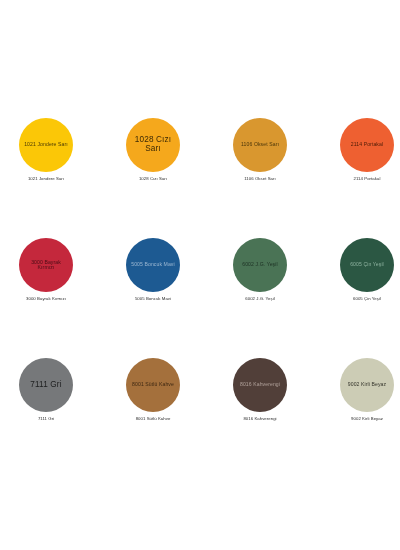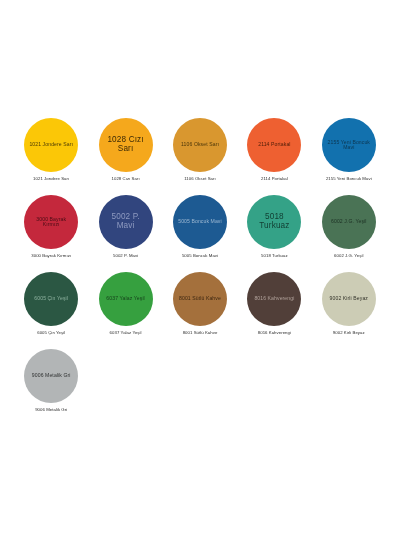--- a/index.html
+++ b/index.html
@@ -28,20 +28,21 @@
     height: 550px;
     background: #ffffff;
     box-sizing: border-box;
     padding: 116px 14px 0 14px;
   }
   .swatch-grid {
     display: grid;
     grid-template-columns: repeat(5, 1fr);
     grid-row-gap: 0px;
     grid-column-gap: 0px;
+    gap: 43px;
   }
   .swatch-cell {
     height: 77px;
     display: flex;
     flex-direction: column;
     align-items: center;
     justify-content: flex-start;
   }
   .swatch-disc-wrap {
     width: 64px;
@@ -131,44 +132,28 @@
         <div class="swatch-cell">
           <div class="swatch-disc-wrap">
             <div class="swatch-disc" style="background: rgb(196, 40, 60);">
               <div class="swatch-inner-label" style="color: rgb(74, 13, 21);">3000 Bayrak Kırmızı</div>
             </div>
           </div>
           <div class="swatch-caption">3000 Bayrak Kırmızı</div>
         </div>
         <div class="swatch-cell">
           <div class="swatch-disc-wrap">
-            <div class="swatch-disc" style="background: rgb(49, 69, 126);">
-              <div class="swatch-inner-label big" style="color: rgb(142, 154, 192);">5002 P. Mavi</div>
-            </div>
-          </div>
-          <div class="swatch-caption">5002 P. Mavi</div>
-        </div>
-        <div class="swatch-cell">
-          <div class="swatch-disc-wrap">
             <div class="swatch-disc" style="background: rgb(29, 90, 146);">
               <div class="swatch-inner-label" style="color: rgb(157, 184, 210);">5005 Boncuk Mavi</div>
             </div>
           </div>
           <div class="swatch-caption">5005 Boncuk Mavi</div>
         </div>
         <div class="swatch-cell">
           <div class="swatch-disc-wrap">
-            <div class="swatch-disc" style="background: rgb(52, 162, 135);">
-              <div class="swatch-inner-label big" style="color: rgb(18, 64, 52);">5018 Turkuaz</div>
-            </div>
-          </div>
-          <div class="swatch-caption">5018 Turkuaz</div>
-        </div>
-        <div class="swatch-cell">
-          <div class="swatch-disc-wrap">
             <div class="swatch-disc" style="background: rgb(74, 115, 85);">
               <div class="swatch-inner-label" style="color: rgb(29, 49, 36);">6002 J.G. Yeşil</div>
             </div>
           </div>
           <div class="swatch-caption">6002 J.G. Yeşil</div>
         </div>
         <div class="swatch-cell">
           <div class="swatch-disc-wrap">
             <div class="swatch-disc" style="background: rgb(43, 87, 67);">
               <div class="swatch-inner-label" style="color: rgb(143, 179, 160);">6005 Çin Yeşil</div>
@@ -176,20 +161,28 @@
           </div>
           <div class="swatch-caption">6005 Çin Yeşil</div>
         </div>
         <div class="swatch-cell">
           <div class="swatch-disc-wrap">
             <div class="swatch-disc" style="background: rgb(54, 160, 63);">
               <div class="swatch-inner-label" style="color: rgb(21, 63, 26);">6037 Yalaz Yeşil</div>
             </div>
           </div>
           <div class="swatch-caption">6037 Yalaz Yeşil</div>
+        </div>
+        <div class="swatch-cell">
+          <div class="swatch-disc-wrap">
+            <div class="swatch-disc" style="background: rgb(118, 120, 122);">
+              <div class="swatch-inner-label big" style="color: rgb(29, 30, 31);">7111 Gri</div>
+            </div>
+          </div>
+          <div class="swatch-caption">7111 Gri</div>
         </div>
         <div class="swatch-cell">
           <div class="swatch-disc-wrap">
             <div class="swatch-disc" style="background: rgb(164, 112, 60);">
               <div class="swatch-inner-label" style="color: rgb(61, 39, 17);">8001 Sütlü Kahve</div>
             </div>
           </div>
           <div class="swatch-caption">8001 Sütlü Kahve</div>
         </div>
         <div class="swatch-cell">

